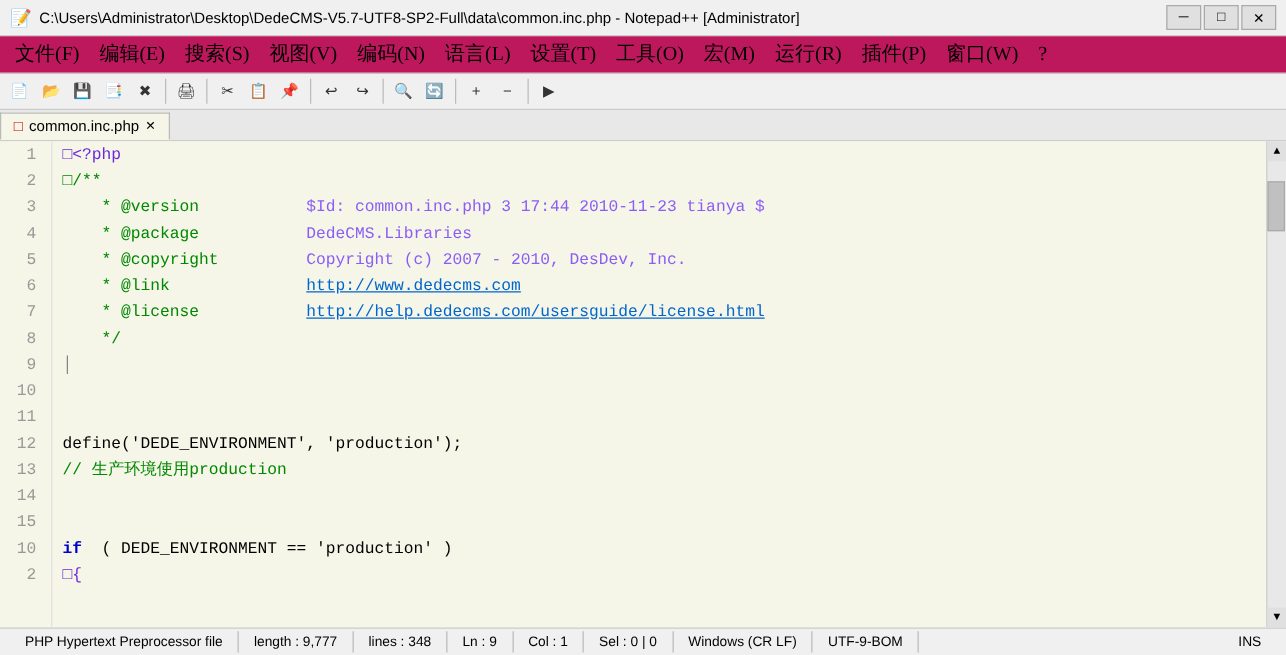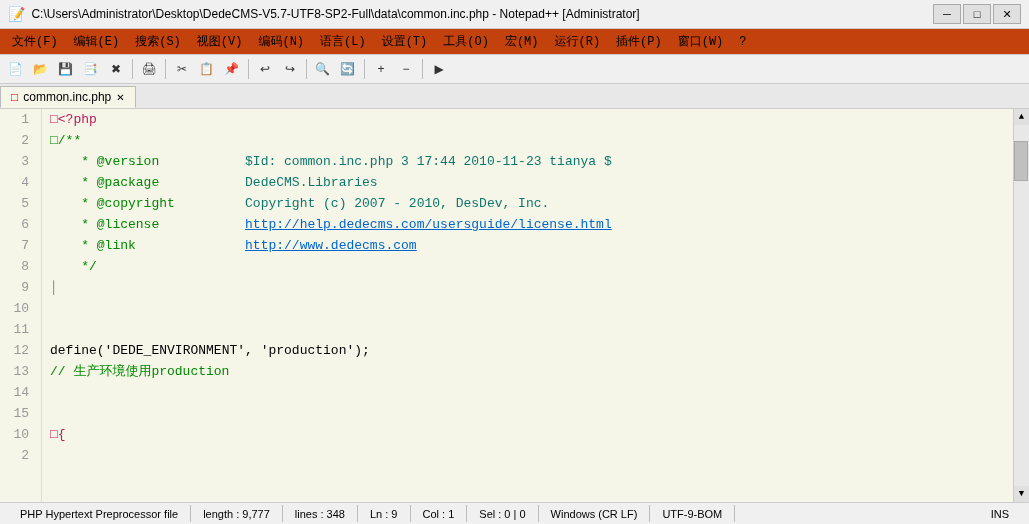--- a/index.html
+++ b/index.html
@@ -25,28 +25,28 @@
       background: #e0e0e0;
       border: 1px solid #aaa;
       cursor: pointer;
       display: flex; align-items: center; justify-content: center;
       font-size: 11px;
     }
     .title-btn.close { background: #e0e0e0; }
 
     
     .menu-bar {
-      background: #c2410c;
+      background: #be185d;
       padding: 2px 4px;
       display: flex;
       align-items: center;
       gap: 0;
       border-bottom: 1px solid #ccc;
-      font-family: Liberation Mono, monospace;
-      font-size: 12px;
+      font-family: Liberation Serif, serif;
+      font-size: 16px;
     }
     .menu-item {
       padding: 2px 8px;
       cursor: pointer;
       white-space: nowrap;
     }
 
     
     .toolbar {
       background: #f0f0f0;
@@ -160,23 +160,23 @@
     .status-segment {
       padding: 0 12px;
       border-right: 1px solid #bbb;
       height: 100%;
       display: flex; align-items: center;
       white-space: nowrap;
     }
     .status-segment:last-child { border-right: none; margin-left: auto; }
 
     
-    .c-red { color: #be185d; }
+    .c-red { color: #6d28d9; }
     .c-green { color: #008800; }
-    .c-teal { color: #0f766e; }
+    .c-teal { color: #8b5cf6; }
     .c-comment { color: #808080; }
     .c-link { color: #0066cc; text-decoration: underline; }
     .c-keyword { color: #0000cc; font-weight: bold; }
     .c-black { color: #000000; }
 
     .main-area {
       display: flex;
       flex-direction: column;
       height: calc(100vh - 0px);
       background: #f5f5e8;
@@ -276,30 +276,31 @@
           <div class="line-num">10</div>
           <div class="line-num">2</div>
         </div>
 
       <div class="code-area" id="code-area">
           <div class="code-line"><span class="c-red">□&lt;?php</span></div>
           <div class="code-line"><span class="c-green">□/**</span></div>
           <div class="code-line"><span class="c-green">    * @version           </span><span class="c-teal">$Id: common.inc.php 3 17:44 2010-11-23 tianya $</span></div>
           <div class="code-line"><span class="c-green">    * @package           </span><span class="c-teal">DedeCMS.Libraries</span></div>
           <div class="code-line"><span class="c-green">    * @copyright         </span><span class="c-teal">Copyright (c) 2007 - 2010, DesDev, Inc.</span></div>
+          <div class="code-line"><span class="c-green">    * @link              </span><span class="c-link">http://www.dedecms.com</span></div>
           <div class="code-line"><span class="c-green">    * @license           </span><span class="c-link">http://help.dedecms.com/usersguide/license.html</span></div>
-          <div class="code-line"><span class="c-green">    * @link              </span><span class="c-link">http://www.dedecms.com</span></div>
           <div class="code-line"><span class="c-green">    */</span></div>
           <div class="code-line"><span class="c-comment">│</span></div>
           <div class="code-line">&nbsp;</div>
           <div class="code-line">&nbsp;</div>
           <div class="code-line"><span class="c-black">define</span><span class="c-black">('DEDE_ENVIRONMENT', 'production');</span></div>
           <div class="code-line"><span class="c-green">// </span><span class="c-green">生产环境使用</span><span class="c-green">production</span></div>
           <div class="code-line">&nbsp;</div>
           <div class="code-line">&nbsp;</div>
+          <div class="code-line"><span class="c-keyword">if</span><span class="c-black">  ( DEDE_ENVIRONMENT == 'production' )</span></div>
           <div class="code-line"><span class="c-red">□{</span></div>
         </div>
     </div>
 
     <div class="scrollbar-right">
       <div class="scrollbar-arrow">▲</div>
       <div style="flex:1;position:relative;width:100%">
         <div class="scrollbar-thumb"></div>
       </div>
       <div class="scrollbar-arrow">▼</div>

